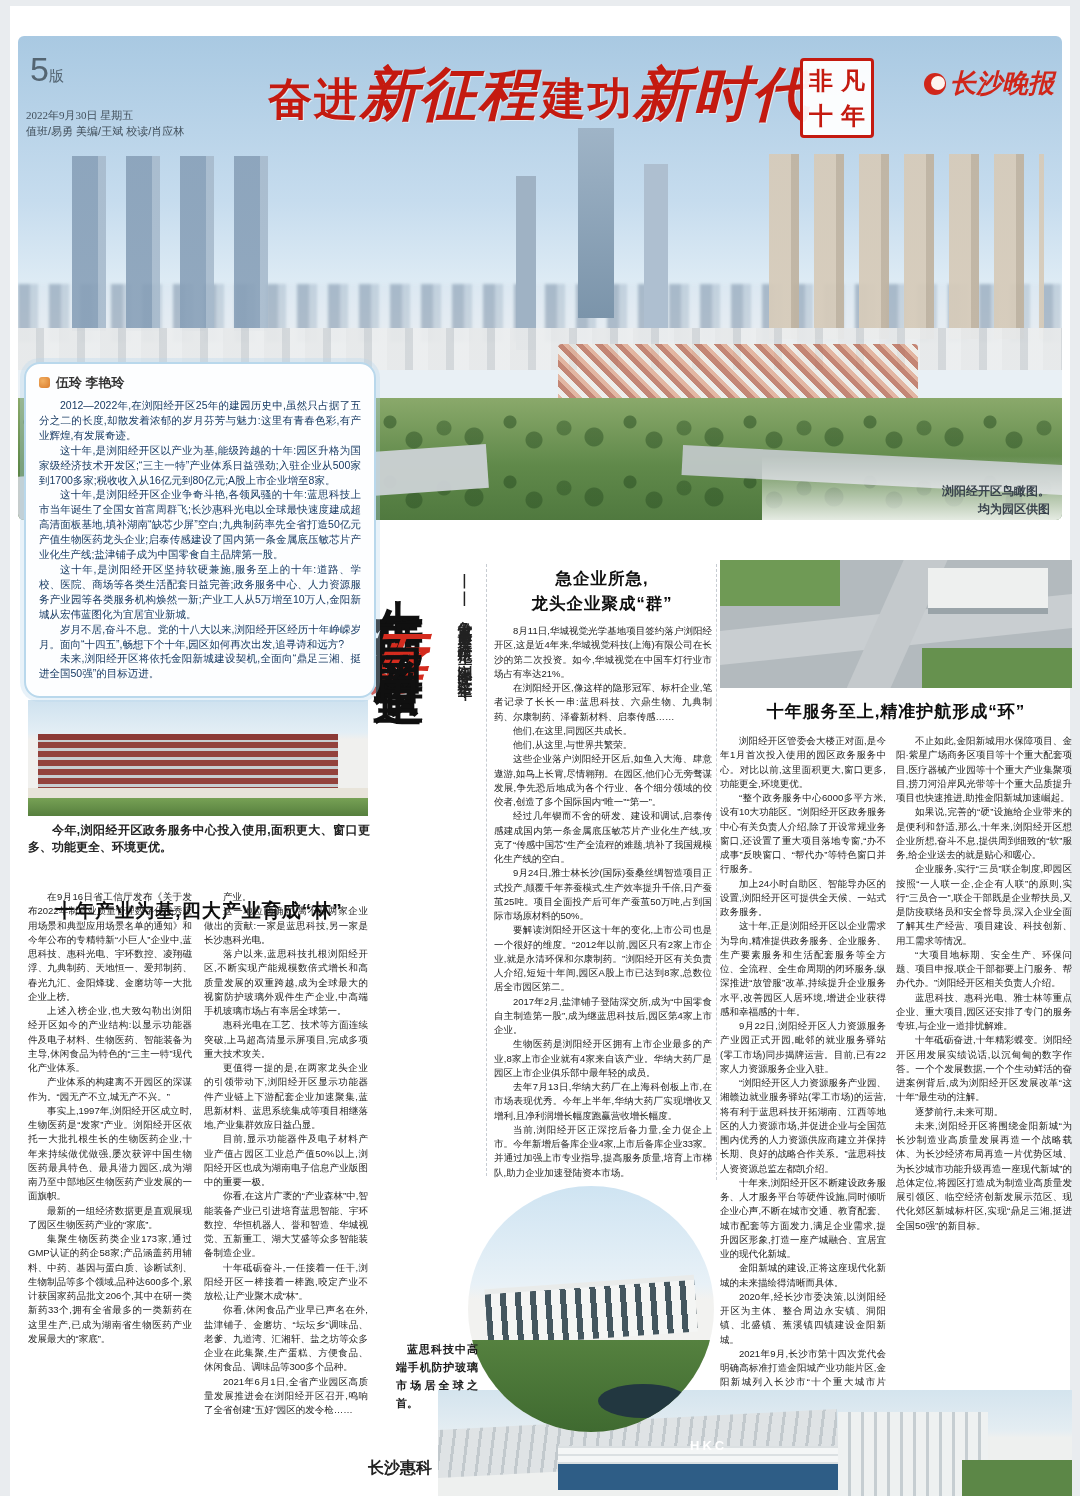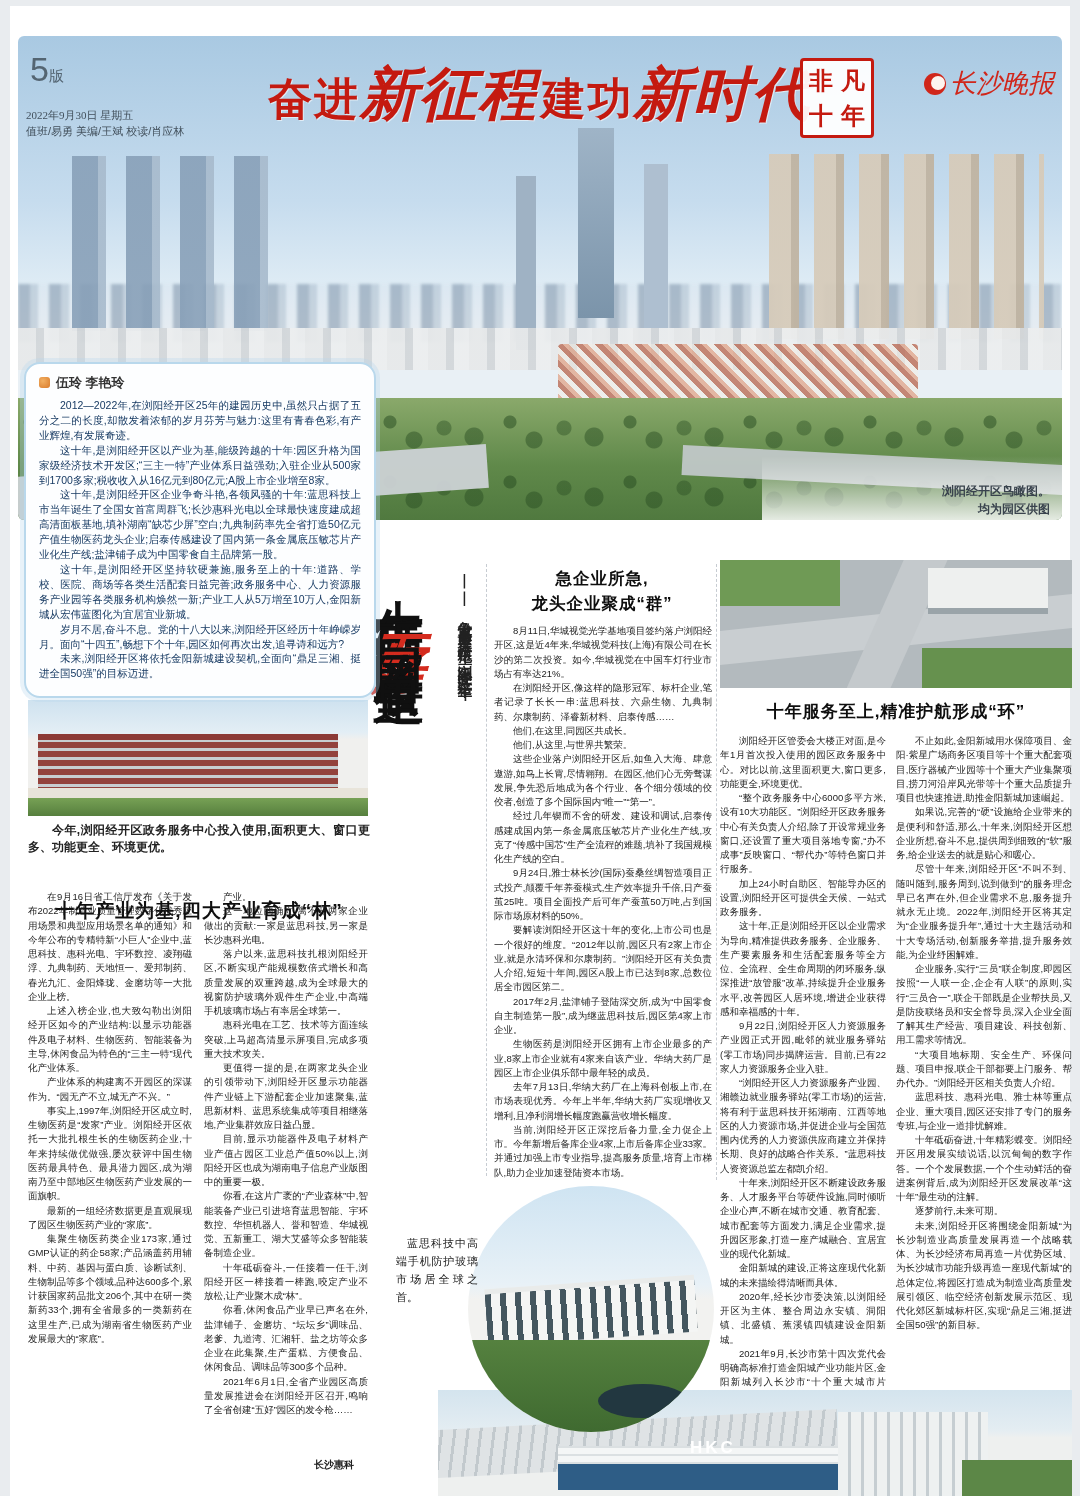--- a/index.html
+++ b/index.html
@@ -24,21 +24,21 @@
   
   .page-num{left:30px;top:50px;color:#546572;z-index:7;}
   .page-num .n{font-size:34px;}
   .page-num .u{font-size:15px;}
   .m-date{left:26px;top:108px;font-size:11px;color:#42505c;z-index:7;font-family:Liberation Serif, serif;}
   .m-staff{left:26px;top:124px;font-size:11px;color:#42505c;z-index:7;}
   .headline{left:268px;top:56px;width:540px;color:#c41a10;z-index:7;white-space:nowrap;text-shadow:1px 1px 0 rgba(255,255,255,.55);text-align:center;}
   .headline .blk{font-size:44px;font-weight:900;letter-spacing:2px;}
   .headline .scr{font-family:"DejaVu Serif","Liberation Serif",serif;font-style:italic;font-weight:bold;font-size:58px;letter-spacing:1px;}
   .badge{left:800px;top:58px;width:64px;height:70px;background:rgba(255,255,255,.94);border:3px solid #c41a10;border-radius:4px;display:grid;grid-template-columns:1fr 1fr;place-items:center;color:#c41a10;font-weight:900;font-size:24px;z-index:7;padding:2px;}
-  .brand{right:26px;top:66px;z-index:7;color:#d0261a;font-family:"DejaVu Serif","Liberation Serif",serif;font-weight:normal;font-style:italic;font-size:26px;white-space:nowrap;}
+  .brand{right:26px;top:66px;z-index:7;color:#d0261a;font-family:"DejaVu Serif","Liberation Serif",serif;font-weight:bold;font-style:italic;font-size:26px;white-space:nowrap;}
   .brand-icon{display:inline-block;width:22px;height:22px;border-radius:50%;background:#d0261a;position:relative;vertical-align:-3px;margin-right:4px;}
   .brand-icon::after{content:"";position:absolute;left:7px;top:3px;width:14px;height:14px;border-radius:50%;background:#fdf4ee;}
   
   .lead{left:24px;top:362px;width:352px;height:336px;background:#fdfeff;border:2px solid #b9d8ec;border-radius:16px;box-shadow:0 0 0 4px rgba(185,216,236,.32);padding:10px 13px;z-index:6;box-sizing:border-box;}
   .byline{font-size:13px;font-weight:bold;color:#333;margin-bottom:6px;}
   .byline-icon{display:inline-block;width:11px;height:11px;border-radius:3px;background:radial-gradient(circle at 35% 35%,#f2b063,#d97a2a);margin-right:6px;vertical-align:-1px;}
   .lead p{margin:0;font-size:10.5px;line-height:1.42;color:#173a63;text-indent:2em;text-align:justify;}
   
   .photo-govt{left:28px;top:700px;width:340px;height:116px;overflow:hidden;background:linear-gradient(#cfe2ef 0%,#e3eef5 28%,#f0f0ee 34%);}
   .g-build{left:10px;top:34px;width:300px;height:62px;background:repeating-linear-gradient(0deg,#93423c 0 6px,#c8cdd0 6px 9px);border-top:6px solid #8c3a36;}
@@ -56,40 +56,40 @@
   .vtitle .accent{color:#d42b1e;font-family:"DejaVu Serif","Liberation Serif",serif;font-style:italic;font-size:54px;}
   .vsub{left:455px;top:574px;height:580px;writing-mode:vertical-rl;font-size:14.5px;font-weight:bold;color:#222;letter-spacing:3px;z-index:5;}
   .sep{border-left:1px dashed #c7ccd2;width:0;}
   
   .chead{left:494px;top:566px;width:216px;font-size:16.5px;line-height:1.5;}
   .cbody{left:494px;top:624px;width:218px;height:556px;font-size:9.5px;}
   .circle-photo{left:468px;top:1186px;width:246px;height:246px;border-radius:50%;overflow:hidden;background:linear-gradient(#cfe4f2 0%,#e8f1f7 40%,#f2f2f0 46%);z-index:4;}
   .c-build{left:18px;top:96px;width:210px;height:52px;background:repeating-linear-gradient(90deg,#44565f 0 6px,#f4f5f4 6px 15px);transform:rotate(-4deg);border-top:5px solid #e9ebea;}
   .c-trees{left:0;bottom:0;width:246px;height:92px;background:linear-gradient(#55813f,#3f6a30);}
   .c-pond{left:130px;bottom:14px;width:90px;height:34px;border-radius:50%;background:#223740;}
-  .circle-cap{left:396px;top:1234px;width:82px;font-size:11px;font-weight:normal;color:#1b1b1b;line-height:1.65;text-align:justify;text-indent:1em;z-index:5;}
+  .circle-cap{left:396px;top:1340px;width:82px;font-size:11px;font-weight:bold;color:#1b1b1b;line-height:1.65;text-align:justify;text-indent:1em;z-index:5;}
   
   .rphoto{left:720px;top:560px;width:352px;height:128px;overflow:hidden;background:#b3babe;}
   .r-roadA{left:-30px;top:50px;width:460px;height:34px;background:#c9ced1;transform:rotate(-6deg);}
   .r-roadB{left:150px;top:-30px;width:40px;height:220px;background:#c4c9cc;transform:rotate(24deg);}
   .r-green1{left:0;top:0;width:120px;height:46px;background:#6f9a55;}
   .r-green2{right:0;bottom:0;width:150px;height:40px;background:#66914e;}
   .r-build{left:208px;top:8px;width:120px;height:40px;background:#eef0ef;border-bottom:6px solid #9aa4a9;}
   .rhead{left:720px;top:700px;width:352px;font-size:17px;}
   .rcol1{left:720px;top:734px;width:166px;height:656px;}
   .rcol2{left:896px;top:734px;width:176px;height:656px;}
   
   .bphoto{left:438px;top:1390px;width:634px;height:106px;overflow:hidden;background:linear-gradient(#d4e4ee 0%,#e4edf2 38%,#eef0ef 45%);}
   .b-roof{left:-20px;top:30px;width:420px;height:48px;background:repeating-linear-gradient(100deg,#dfe3e5 0 10px,#c2c9cd 10px 13px);transform:rotate(-3deg);}
   .b-wall{left:120px;top:56px;width:300px;height:40px;background:repeating-linear-gradient(0deg,#f4f6f6 0 6px,#dbe0e2 6px 8px);}
   .b-band{left:120px;top:74px;width:300px;height:26px;background:#2e5d86;}
   .b-office{left:400px;top:22px;width:150px;height:84px;background:repeating-linear-gradient(90deg,#eef1f1 0 10px,#c6ced2 10px 13px);}
   .b-field{right:0;bottom:0;width:110px;height:36px;background:#5c8747;}
-  .b-logo{left:252px;top:48px;color:#ffffff;font-weight:bold;font-size:17px;letter-spacing:3px;z-index:3;}
-  .bcap{left:314px;top:1458px;width:118px;font-size:10px;font-weight:bold;color:#222;}
+  .b-logo{left:252px;top:48px;color:#ffffff;font-weight:bold;font-size:13px;letter-spacing:3px;z-index:3;}
+  .bcap{left:314px;top:1458px;width:118px;text-align:right;font-size:16px;font-weight:bold;color:#222;}
 </style>
 </head>
 <body>
 
 <div class="page">
   <div class="sheet abs"></div>
 
   <div class="hero abs">
     <div class="h-far abs"></div>
     <div class="h-towerL abs"></div>
@@ -211,21 +211,20 @@
       <p>9月22日,浏阳经开区人力资源服务产业园正式开园,毗邻的就业服务驿站(零工市场)同步揭牌运营。目前,已有22家人力资源服务企业入驻。</p>
       <p>“浏阳经开区人力资源服务产业园、湘赣边就业服务驿站(零工市场)的运营,将有利于蓝思科技开拓湖南、江西等地区的人力资源市场,并促进企业与全国范围内优秀的人力资源供应商建立并保持长期、良好的战略合作关系。”蓝思科技人资资源总监左都凯介绍。</p>
       <p>十年来,浏阳经开区不断建设政务服务、人才服务平台等硬件设施,同时倾听企业心声,不断在城市交通、教育配套、城市配套等方面发力,满足企业需求,提升园区形象,打造一座产城融合、宜居宜业的现代化新城。</p>
       <p>金阳新城的建设,正将这座现代化新城的未来描绘得清晰而具体。</p>
       <p>2020年,经长沙市委决策,以浏阳经开区为主体、整合周边永安镇、洞阳镇、北盛镇、蕉溪镇四镇建设金阳新城。</p>
       <p>2021年9月,长沙市第十四次党代会明确高标准打造金阳城产业功能片区,金阳新城列入长沙市“十个重大城市片区”。</p>
     </div>
   <div class="bodycol rcol2 abs">
       <p>不止如此,金阳新城用水保障项目、金阳·紫星广场商务区项目等十个重大配套项目,医疗器械产业园等十个重大产业集聚项目,捞刀河沿岸风光带等十个重大品质提升项目也快速推进,助推金阳新城加速崛起。</p>
       <p>如果说,完善的“硬”设施给企业带来的是便利和舒适,那么,十年来,浏阳经开区想企业所想,奋斗不息,提供周到细致的“软”服务,给企业送去的就是贴心和暖心。</p>
-      <p>尽管十年来,浏阳经开区“不叫不到、随叫随到,服务周到,说到做到”的服务理念早已名声在外,但企业需求不息,服务提升就永无止境。2022年,浏阳经开区将其定为“企业服务提升年”,通过十大主题活动和十大专场活动,创新服务举措,提升服务效能,为企业纾困解难。</p>
       <p>企业服务,实行“三员”联企制度,即园区按照“一人联一企,企企有人联”的原则,实行“三员合一”,联企干部既是企业帮扶员,又是防疫联络员和安全督导员,深入企业全面了解其生产经营、项目建设、科技创新、用工需求等情况。</p>
       <p>“大项目地标期、安全生产、环保问题、项目申报,联企干部都要上门服务、帮办代办。”浏阳经开区相关负责人介绍。</p>
       <p>蓝思科技、惠科光电、雅士林等重点企业、重大项目,园区还安排了专门的服务专班,与企业一道排忧解难。</p>
       <p>十年砥砺奋进,十年精彩蝶变。浏阳经开区用发展实绩说话,以沉甸甸的数字作答。一个个发展数据,一个个生动鲜活的奋进案例背后,成为浏阳经开区发展改革“这十年”最生动的注解。</p>
       <p>逐梦前行,未来可期。</p>
       <p>未来,浏阳经开区将围绕金阳新城“为长沙制造业高质量发展再造一个战略载体、为长沙经济布局再造一片优势区域、为长沙城市功能升级再造一座现代新城”的总体定位,将园区打造成为制造业高质量发展引领区、临空经济创新发展示范区、现代化郊区新城标杆区,实现“鼎足三湘,挺进全国50强”的新目标。</p>
     </div>
 
   <div class="bphoto abs">
     <div class="b-roof abs"></div>

